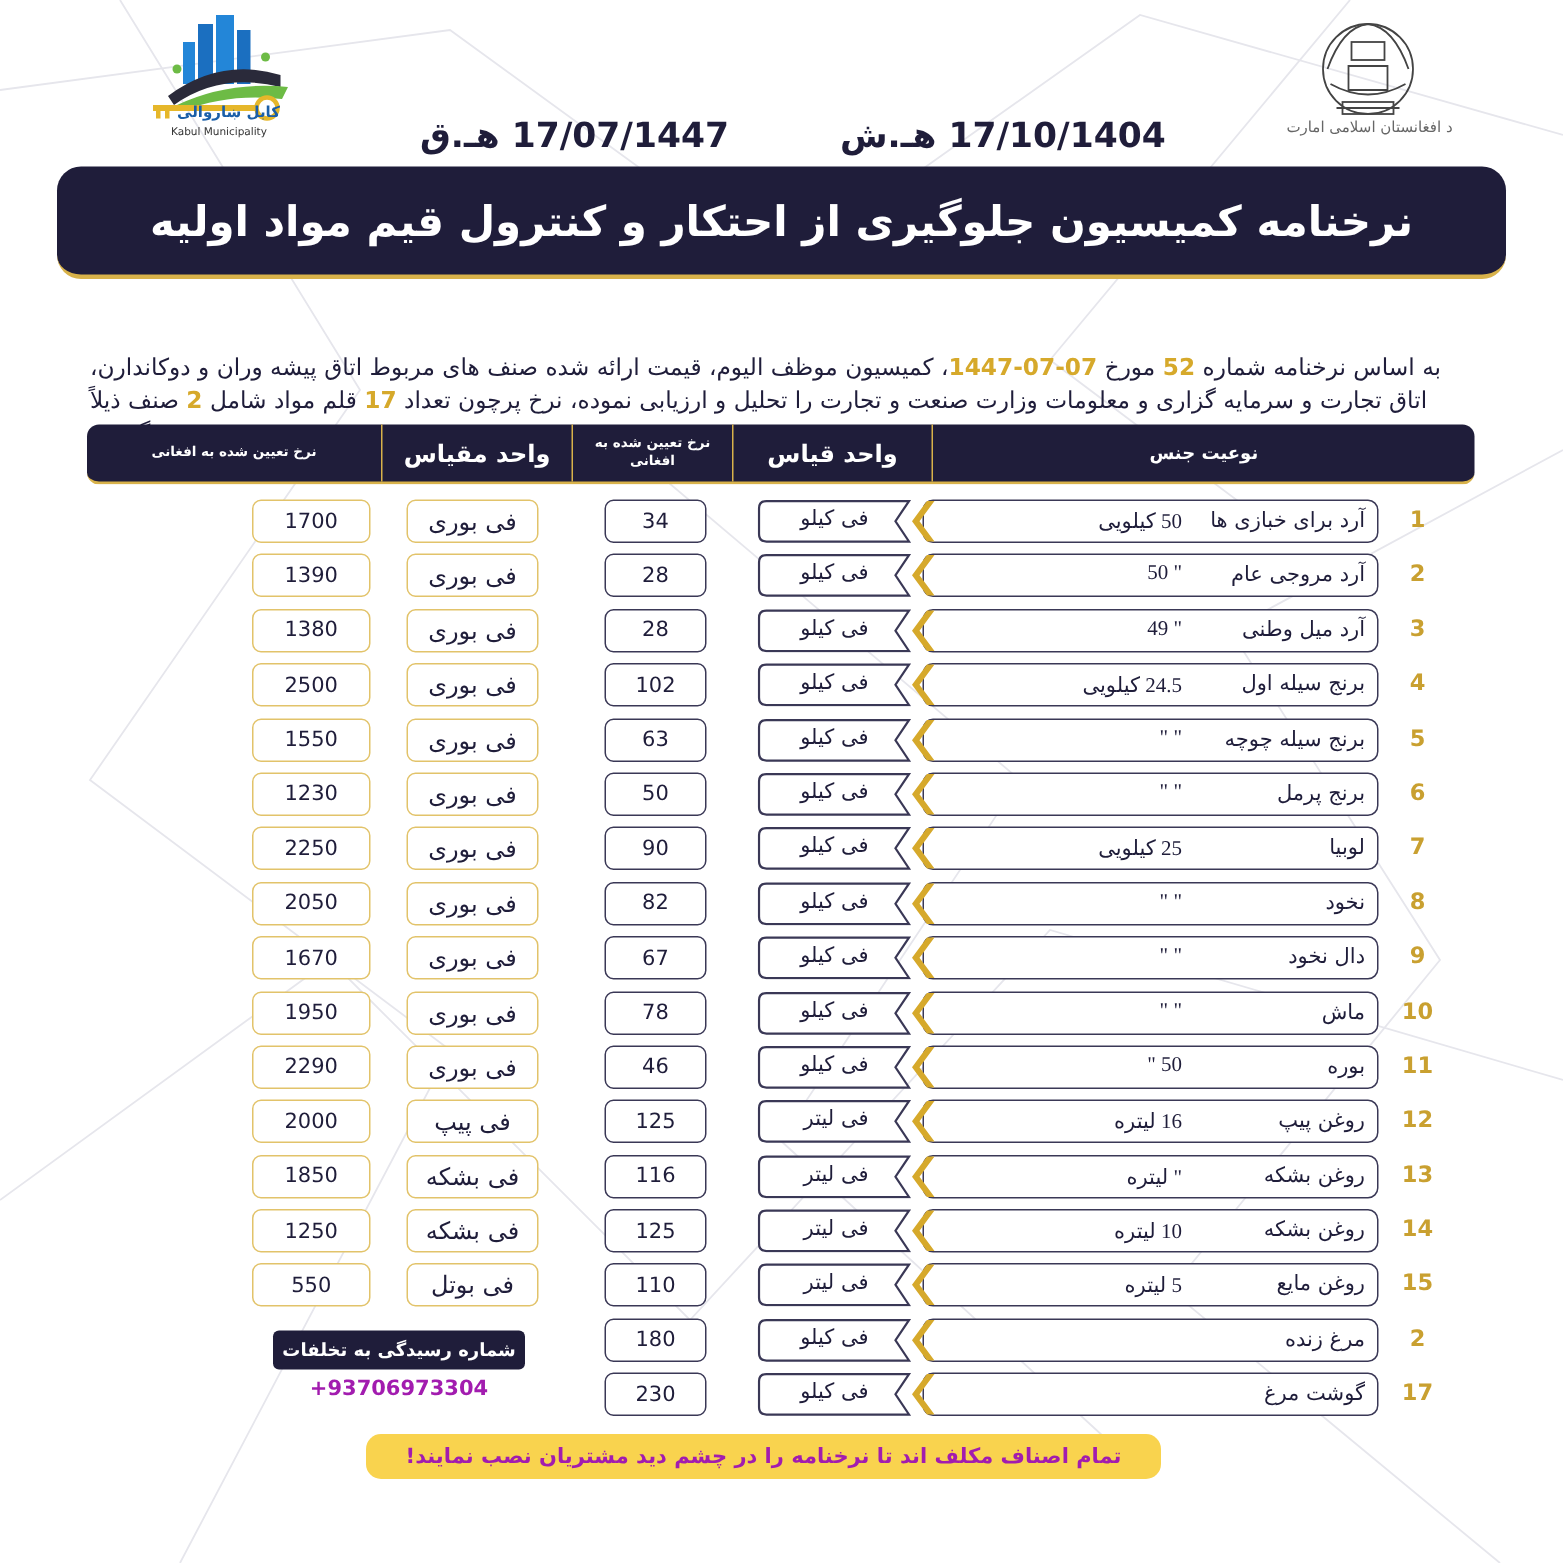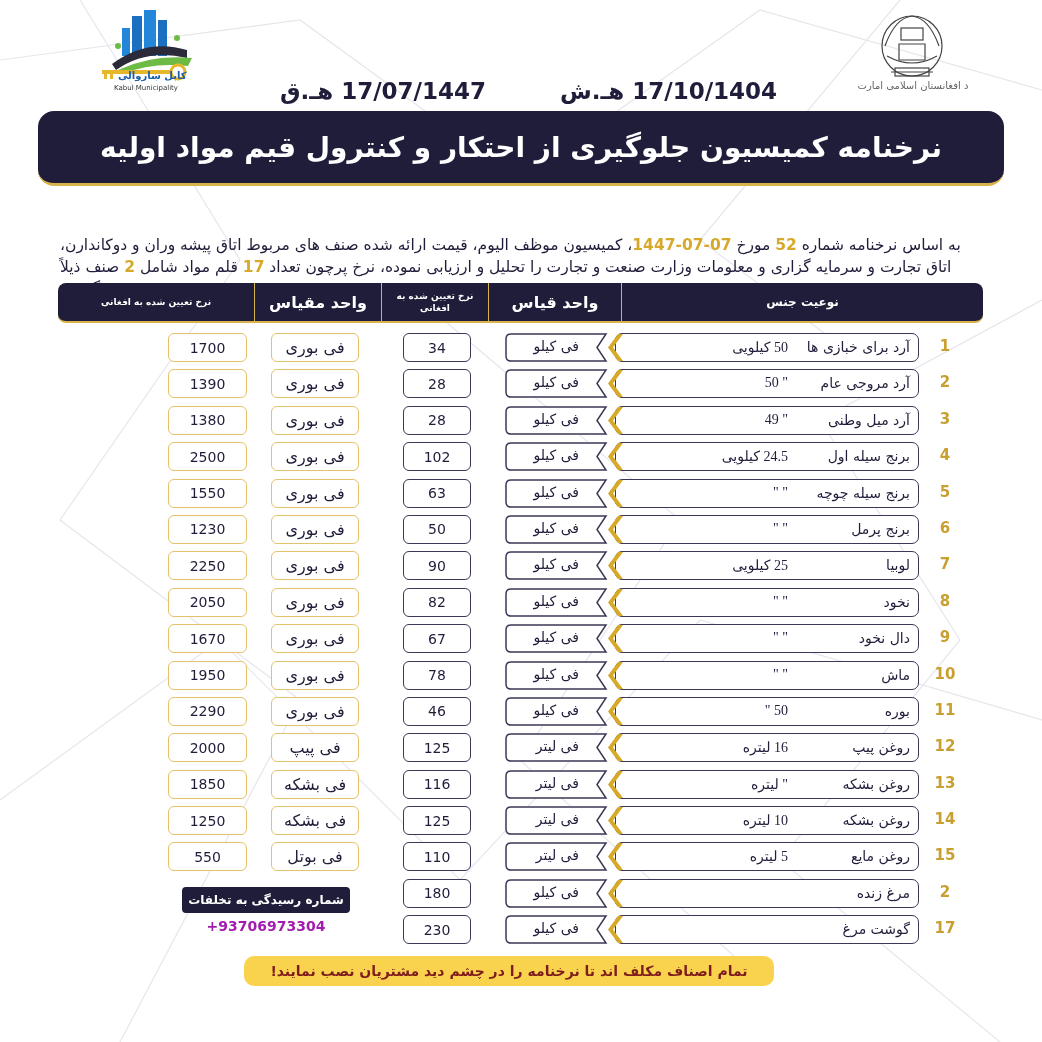--- a/index.html
+++ b/index.html
@@ -58,21 +58,21 @@
   .rate2box { position: absolute; left: 168px; top: 3px; width: 79px; height: 29px; border: 1.5px solid #e2c36a; border-radius: 6px;
     display: flex; align-items: center; justify-content: center; font-size: 14px; background: #fff; }
 
   
   .complaint-label { position: absolute; left: 182px; top: 887px; width: 168px; height: 26px; background: #1f1d3a; border-radius: 4px;
     color: #fff; font-weight: bold; font-size: 12px; display: flex; align-items: center; justify-content: center; direction: rtl; }
   .complaint-phone { position: absolute; left: 182px; top: 918px; width: 168px; text-align: center; font-size: 14px; font-weight: bold; color: #a21caf; }
 
   
   .notice { position: absolute; background: #f9d34e; border-radius: 10px; display: flex; align-items: center; justify-content: center;
-    font-weight: bold; direction: rtl; color: #7f1d1d; }
+    font-weight: bold; direction: rtl; color: #a21caf; }
   .notice.n1 { left: 244px; top: 956px; width: 530px; height: 30px; font-size: 14px; }
   .notice.n2 { left: 172px; top: 993px; width: 700px; height: 30px; font-size: 14px; }
 </style>
 </head>
 <body>
 
 <svg class="bg-lines" width="1042" height="1042">
   <g stroke="#e6e6ec" stroke-width="1.2" fill="none">
     <path d="M0 60 L300 20 L520 180 L760 10 L1042 90"></path>
     <path d="M80 0 L240 260 L60 520 L300 700 L120 1042"></path>

